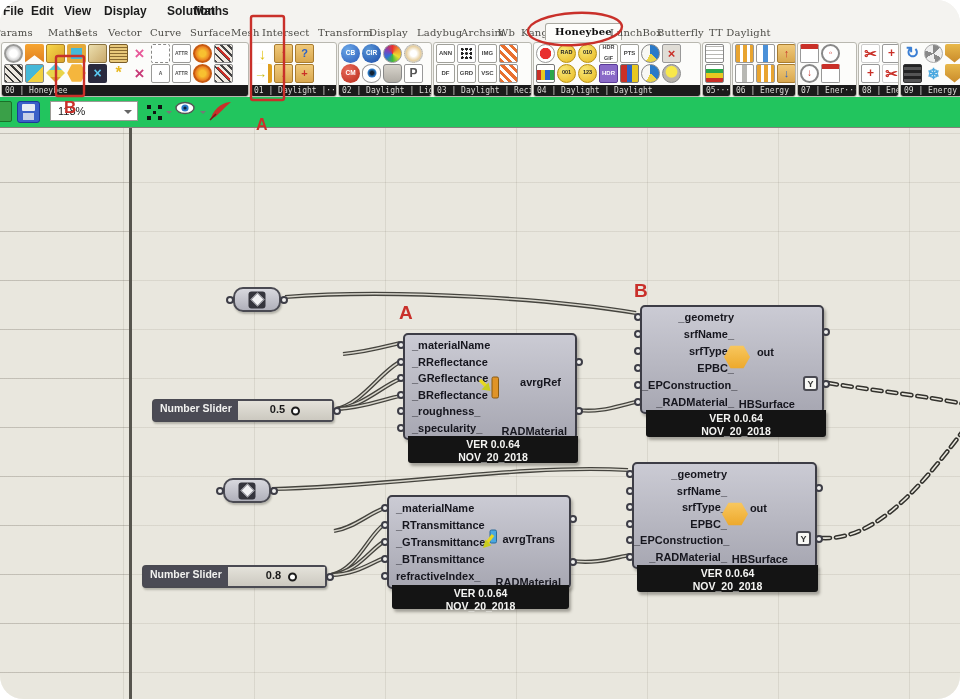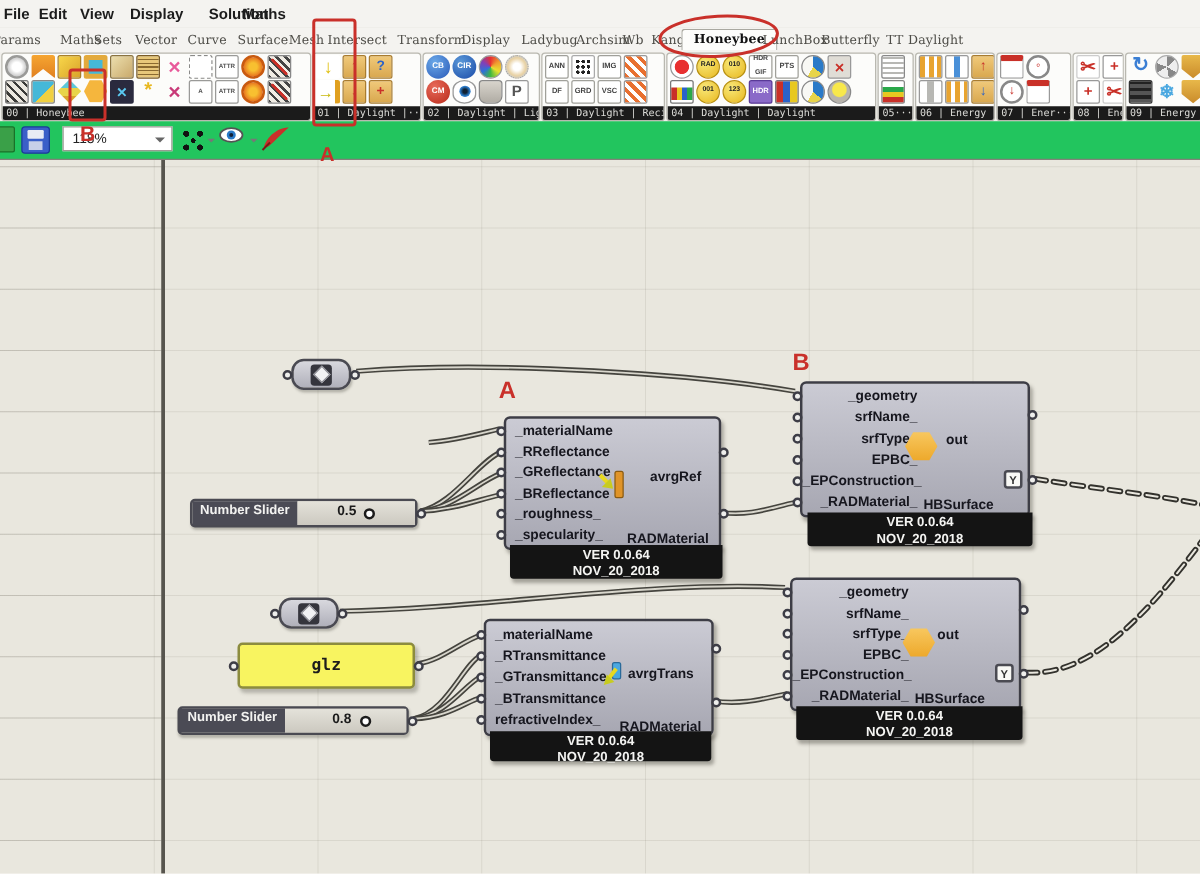--- a/index.html
+++ b/index.html
@@ -1,17 +1,17 @@
 <!DOCTYPE html>
 <html><head>
 <meta charset="utf-8">
 <style>
   html,body{margin:0;padding:0;}
   .screen{position:relative;width:960px;height:699px;overflow:hidden;background:#f3f2ee;
-    font-family:"Liberation Sans",sans-serif;-webkit-font-smoothing:antialiased;}
+    font-family:"Liberation Sans",sans-serif;border-radius:23px;-webkit-font-smoothing:antialiased;}
 
   
   .menubar{position:absolute;left:0;top:0;width:960px;height:22px;background:#f4f3f0;border-bottom:1px solid #e0dfda;}
   .menu-item{position:absolute;top:4px;font:600 12px "Liberation Sans",sans-serif;color:#1c1c1c;cursor:default;}
   .tabbar{position:absolute;left:0;top:22px;width:960px;height:20px;background:#f4f3f0;}
   .tab{position:absolute;top:5px;font:400 10px "DejaVu Serif",serif;color:#4d4c47;letter-spacing:.2px;white-space:nowrap;}
   .tab.active{top:1px;background:#fdfdfb;border:1px solid #a9a8a0;border-bottom:none;border-radius:3px 3px 0 0;
     padding:2px 9px 3px;font-weight:700;color:#111;}
 
   
@@ -508,23 +508,20 @@
     <span class="cap-core">
         <span class="cap-diamond"></span>
       </span>
   </div>
   <div class="capsule" style="left:223px;top:478px">
     <span class="cap-core">
         <span class="cap-diamond"></span>
       </span>
   </div>
 
-  <div class="panel" style="left:190px;top:514px;width:138px;height:33px">
-    <span>glz</span>
-  </div>
 
   <div class="slider" style="left:152px;top:399px;width:178px">
     <span class="sl-label">Number Slider</span>
     <span class="sl-track">
       <span class="sl-value" style="left:32px">0.5</span>
       <span class="sl-grip" style="left:53px"></span>
     </span>
   </div>
   <div class="slider" style="left:142px;top:565px;width:181px">
     <span class="sl-label">Number Slider</span>

